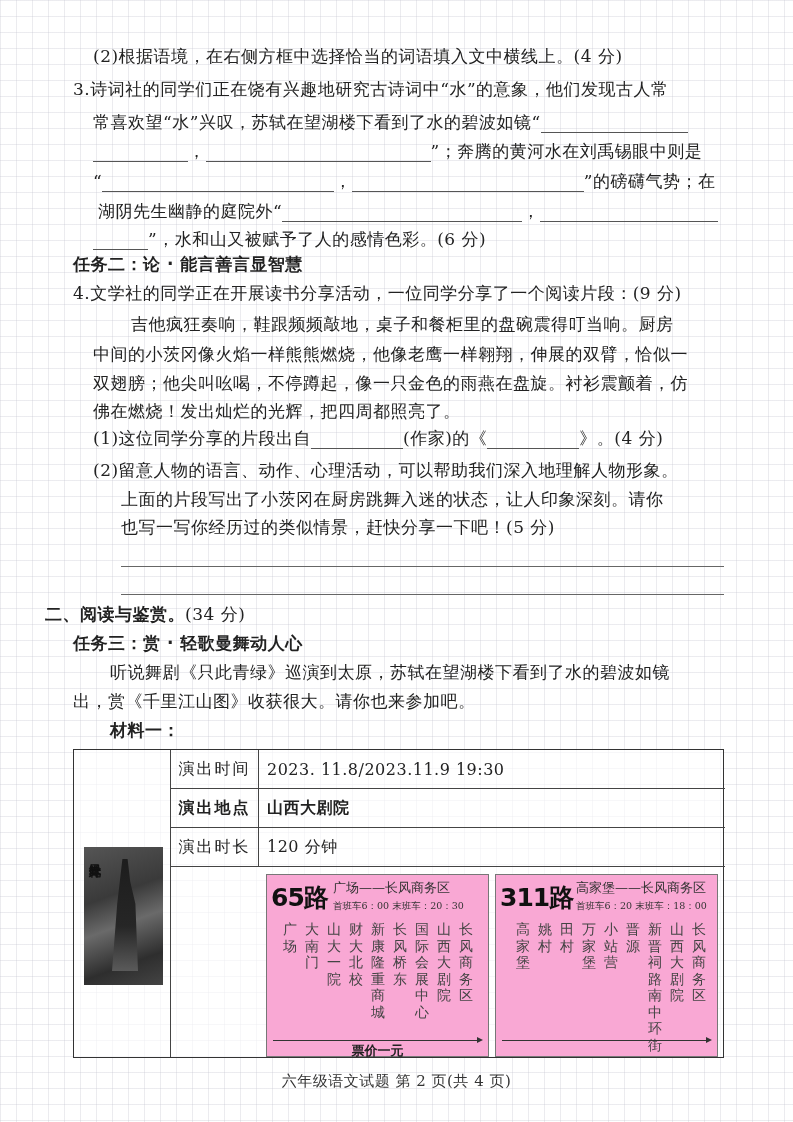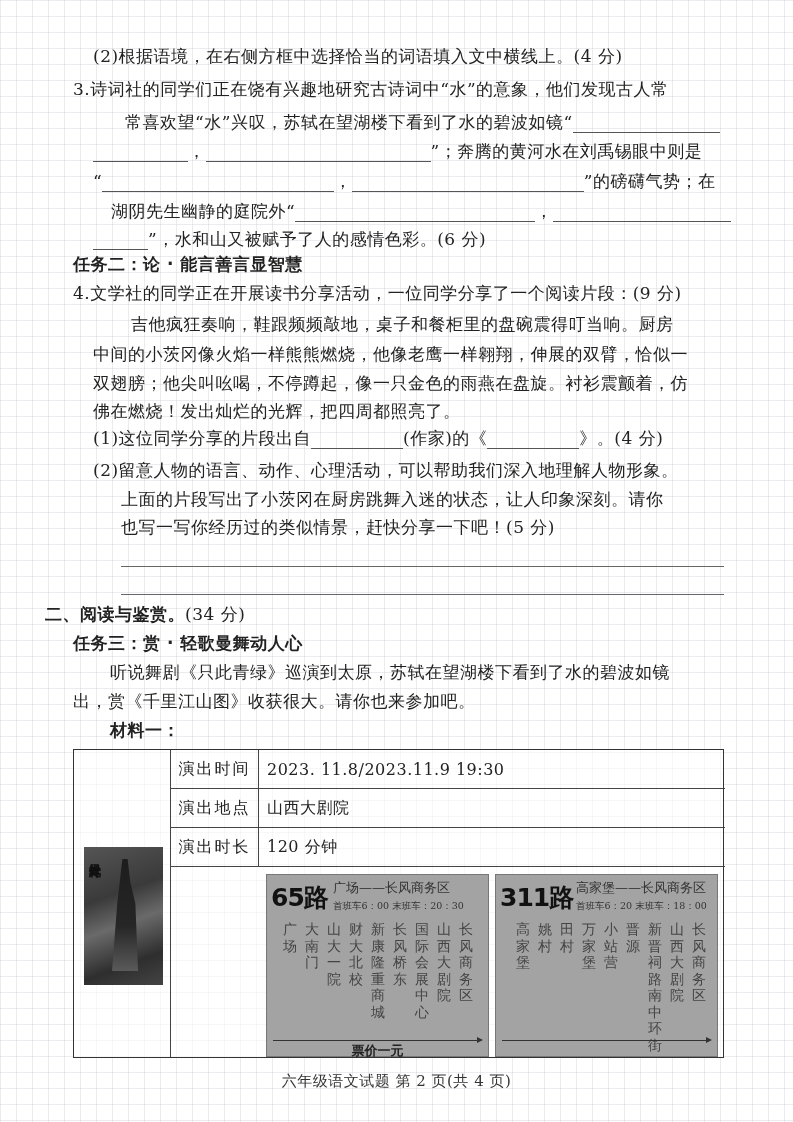--- a/index.html
+++ b/index.html
@@ -25,47 +25,47 @@
   .poster { position: absolute; left: 10px; top: 97px; width: 79px; height: 138px;
     background: linear-gradient(160deg, #555 0%, #3a3a3a 35%, #6a6a6a 55%, #2e2e2e 80%, #444 100%); }
   .poster-fig { position: absolute; left: 28px; top: 12px; width: 26px; height: 112px;
     background: linear-gradient(180deg, #1d1d1d 0%, #262626 60%, #5a5a5a 100%);
     clip-path: polygon(40% 0, 60% 0, 70% 20%, 90% 40%, 100% 100%, 0 100%, 20% 40%, 30% 20%); }
   .poster-title { position: absolute; left: 4px; top: 8px; width: 14px; font-size: 12px; line-height: 14px; color: #111; font-weight: bold; writing-mode: vertical-rl; }
   .row { position: absolute; left: 97px; width: 554px; border-bottom: 1px solid #444; }
   .row .lab { position: absolute; left: 0; top: 0; width: 88px; height: 100%; border-right: 1px solid #444; font-size: 16px; display: flex; align-items: center; justify-content: center; letter-spacing: 2px; }
   .row .val { position: absolute; left: 96px; top: 0; height: 100%; font-size: 16px; display: flex; align-items: center; letter-spacing: 0.5px; }
 
-  .bus { position: absolute; top: 7px; height: 183px; border: 1px solid #777; background: #a3a3a3; }
+  .bus { position: absolute; top: 7px; height: 183px; border: 1px solid #777; background: #f9a8d4; }
   .bus-num { position: absolute; left: 4px; top: 6px; font-family: "DejaVu Sans", "Liberation Sans", sans-serif; font-size: 25px; font-weight: bold; color: #111; letter-spacing: -1px; }
   .bus-route { position: absolute; top: 4px; font-size: 13px; color: #333; white-space: nowrap; }
   .bus-times { position: absolute; top: 25px; font-size: 9.5px; color: #333; white-space: nowrap; }
   .stops { position: absolute; top: 46px; left: 12px; display: flex; }
   .stop { width: 22px; font-size: 14px; line-height: 16.5px; color: #444; text-align: center; word-break: break-all; }
   .arrow { position: absolute; left: 6px; top: 165px; height: 0; border-top: 1px solid #333; }
   .arrow::after { content: ""; position: absolute; right: -2px; top: -4px; border-left: 6px solid #333; border-top: 3.5px solid transparent; border-bottom: 3.5px solid transparent; }
   .fare { position: absolute; top: 167px; width: 100%; text-align: center; font-family: "DejaVu Sans", "Liberation Sans", sans-serif; font-size: 13px; font-weight: bold; color: #222; }
   .footer { position: absolute; top: 1072px; left: 0; width: 793px; text-align: center; font-size: 15px; color: #333; letter-spacing: 0.5px; }
 </style>
 </head>
 <body>
 
 <div class="line" style="left:93px;top:45px;">(2)根据语境，在右侧方框中选择恰当的词语填入文中横线上。(4 分)</div>
 
 <div class="line" style="left:73px;top:78px;">3.诗词社的同学们正在饶有兴趣地研究古诗词中“水”的意象，他们发现古人常</div>
-<div class="line" style="left:93px;top:111px;margin-left:32px;">
+<div class="line" style="left:93px;top:111px;">
   <span>常喜欢望“水”兴叹，苏轼在望湖楼下看到了水的碧波如镜“</span><span class="blank" style="width:147px;"></span>
 </div>
 <div class="line" style="left:93px;top:140px;">
   <span class="blank" style="width:95px;"></span><span>，</span><span class="blank" style="width:225px;"></span><span>”；奔腾的黄河水在刘禹锡眼中则是</span>
 </div>
 <div class="line" style="left:93px;top:170px;">
   <span>“</span><span class="blank" style="width:232px;"></span><span>，</span><span class="blank" style="width:232px;"></span><span>”的磅礴气势；在</span>
 </div>
-<div class="line" style="left:111px;top:200px;">
+<div class="line" style="left:98px;top:200px;">
   <span>湖阴先生幽静的庭院外“</span><span class="blank" style="width:240px;"></span><span>，</span><span class="blank" style="width:178px;"></span>
 </div>
 <div class="line" style="left:93px;top:228px;">
   <span class="blank" style="width:55px;"></span><span>”，水和山又被赋予了人的感情色彩。(6 分)</span>
 </div>
 
 <div class="line bold" style="left:73px;top:253px;">任务二：论 · 能言善言显智慧</div>
 <div class="line" style="left:73px;top:282px;">4.文学社的同学正在开展读书分享活动，一位同学分享了一个阅读片段：(9 分)</div>
 <div class="line" style="left:131px;top:313px;">吉他疯狂奏响，鞋跟频频敲地，桌子和餐柜里的盘碗震得叮当响。厨房</div>
 <div class="line" style="left:93px;top:343px;">中间的小茨冈像火焰一样熊熊燃烧，他像老鹰一样翱翔，伸展的双臂，恰似一</div>
@@ -95,21 +95,21 @@
     <div class="poster">
       <div class="poster-fig"></div>
       <div class="poster-title">只此青绿</div>
     </div>
   </div>
 
   <div class="row" style="top:0;height:39px;">
     <div class="lab">演出时间</div>
     <div class="val">2023. 11.8/2023.11.9   19:30</div>
   </div>
-  <div class="row" style="top:39px;height:39px;">
+  <div class="row" style="top:39px;height:39px;font-weight:bold;">
     <div class="lab">演出地点</div>
     <div class="val">山西大剧院</div>
   </div>
   <div class="row" style="top:78px;height:39px;">
     <div class="lab">演出时长</div>
     <div class="val">120 分钟</div>
   </div>
   <div class="row" style="top:117px;height:190px;border-bottom:none;">
 
     <div class="bus" style="left:95px;width:223px;">

